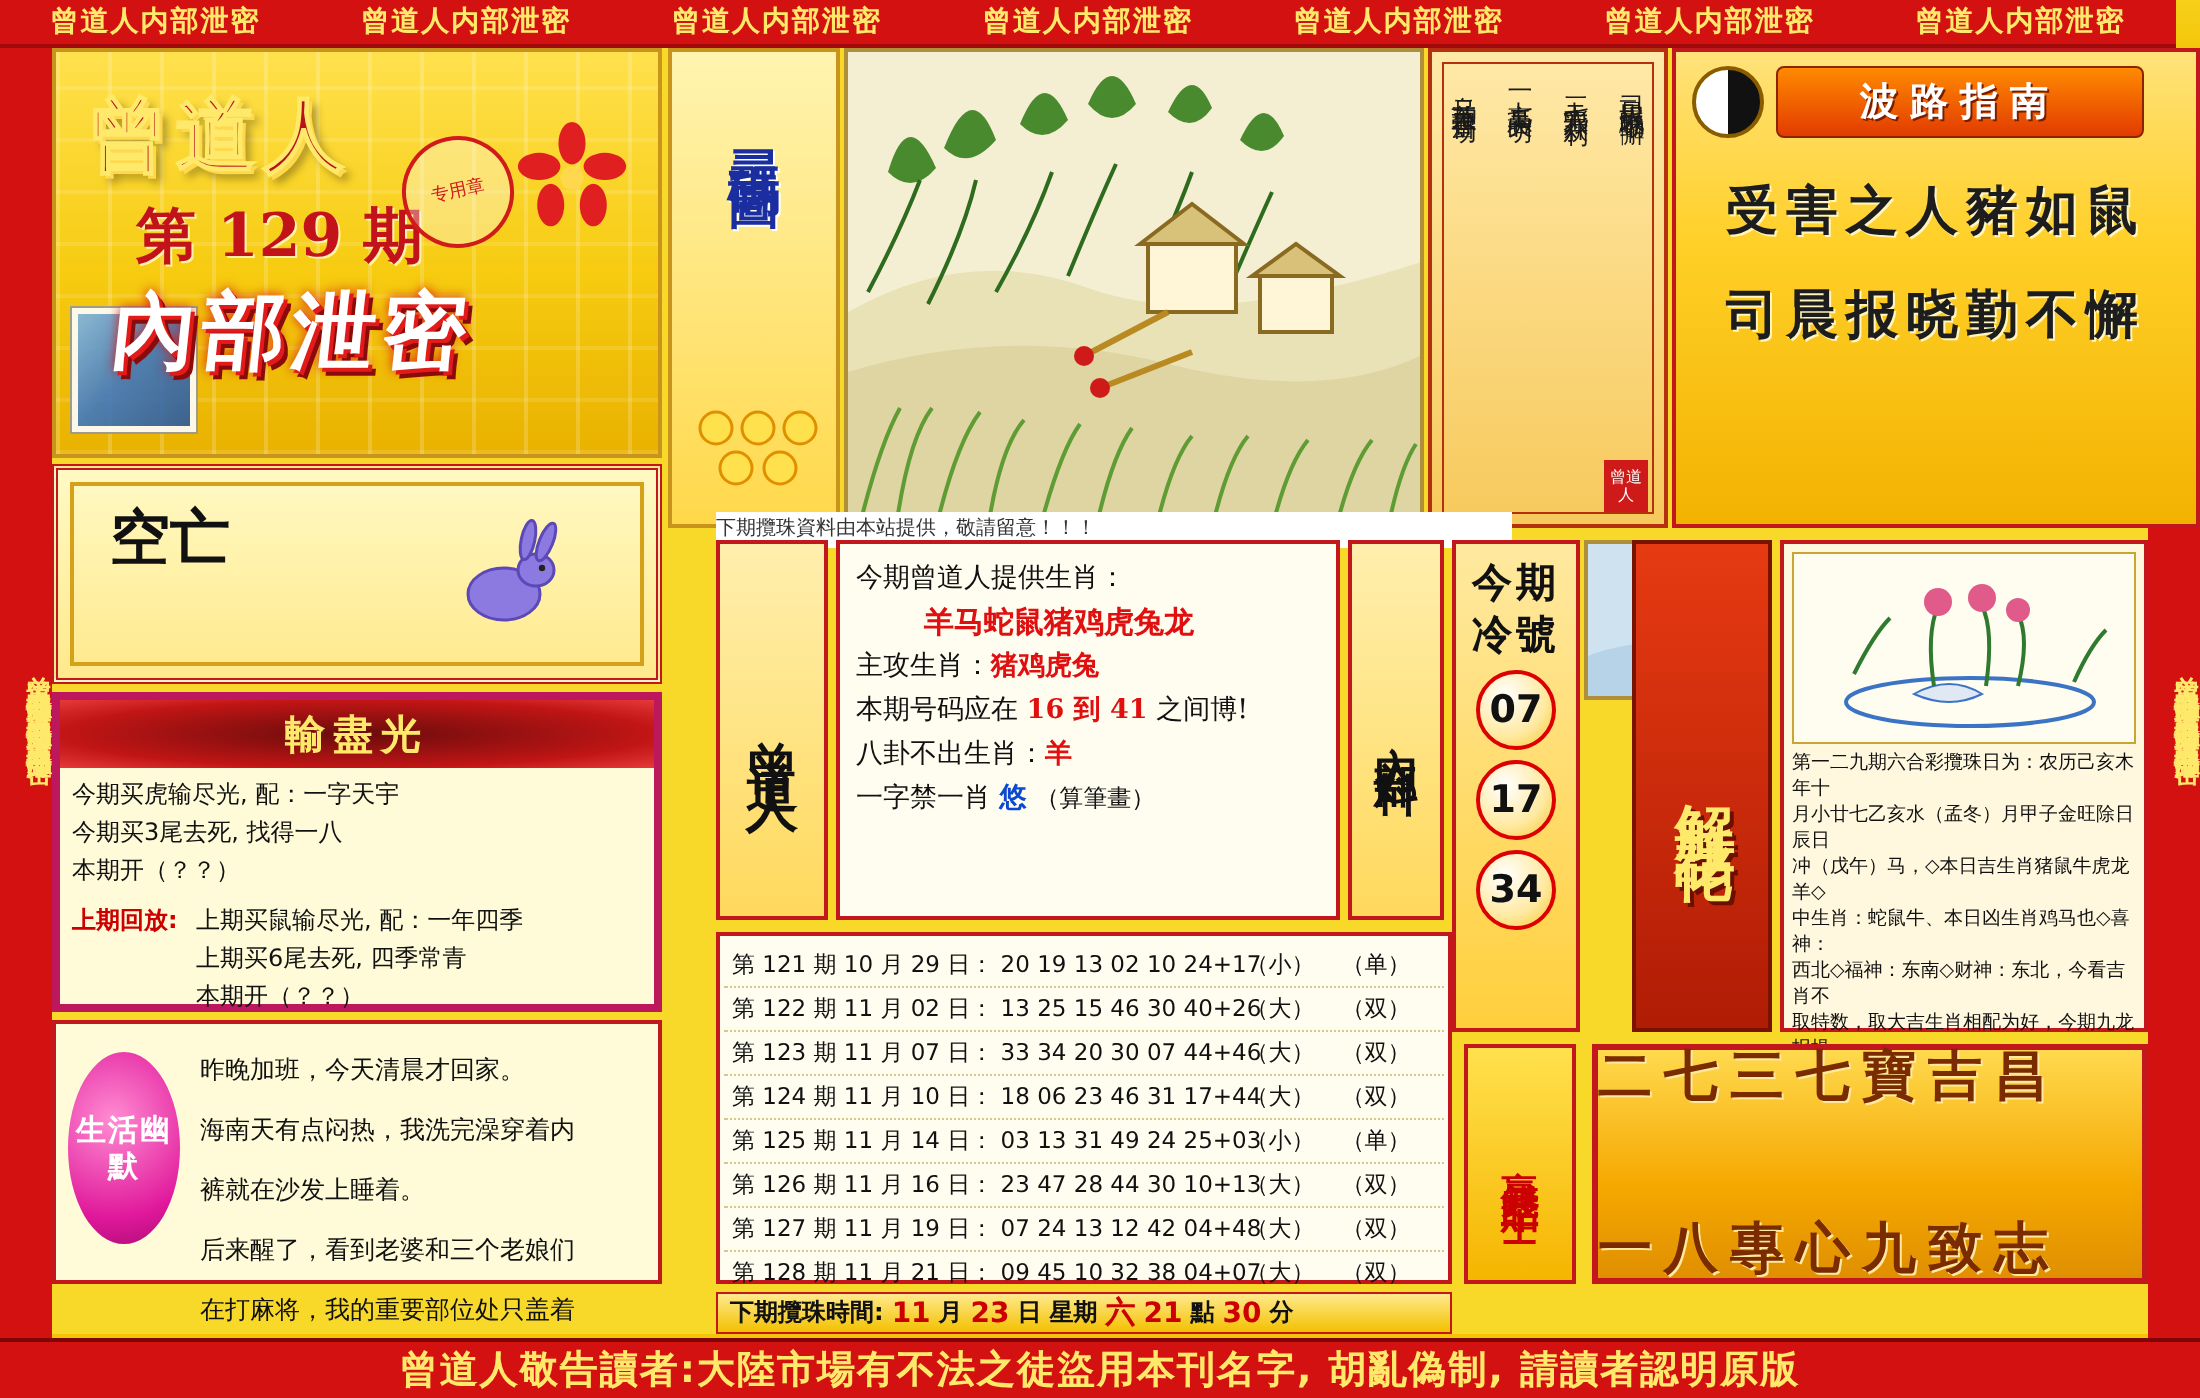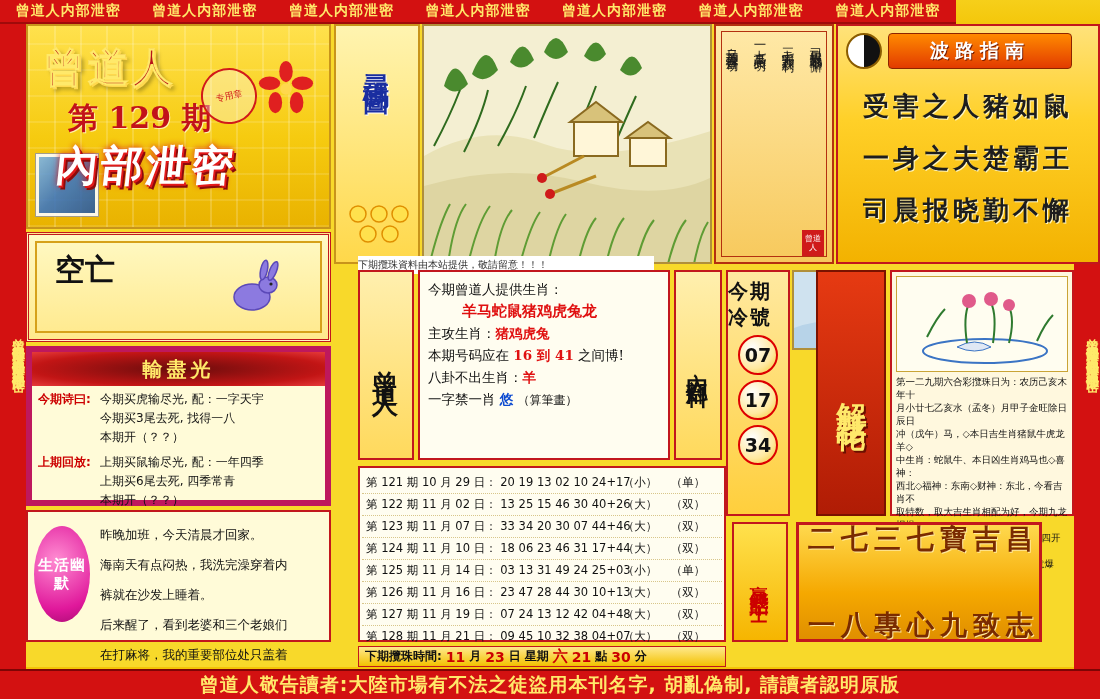--- a/index.html
+++ b/index.html
@@ -11,21 +11,21 @@
     overflow:hidden;
     position:relative;
   }
   .page {
     position:absolute; inset:0;
     background:
       linear-gradient(180deg, #f6cf1a 0%, #f2c100 6%, #f4c408 100%);
   }
   
   .marquee-top {
-    position:absolute; top:0; left:0; width:956px; height:24px;
+    position:absolute; top:0; left:0; width:1088px; height:24px;
     background:#d31111;
     color:#ffe96a;
     font-weight:bold;
     font-size:14px;
     letter-spacing:1px;
     display:flex; align-items:center; justify-content:space-around;
     font-family:"DejaVu Sans", sans-serif;
     border-bottom:2px solid #a00a0a;
     overflow:hidden; white-space:nowrap;
   }
@@ -128,21 +128,21 @@
     font-family:"DejaVu Serif", serif; line-height:34px;
   }
   .rabbit {
     position:absolute; right:46px; top:24px; width:60px; height:56px;
   }
 
   
   .su-box {
     position:absolute; left:0; top:322px; width:305px; height:160px;
     background:#fffbd8;
-    border:6px solid #be185d;
+    border:4px solid #be185d;
   }
   .su-title {
     position:absolute; left:0; top:0; width:100%; height:34px;
     background:radial-gradient(ellipse at center, #6a0c0c 0%, #c21515 70%, #e63a3a 100%);
     color:#ffe96a; font-size:20px; font-weight:bold;
     display:flex; align-items:center; justify-content:center;
     letter-spacing:4px; font-family:"DejaVu Serif", serif;
   }
   .su-body { position:absolute; left:6px; top:38px; right:6px; font-size:12px; color:#111; line-height:19px; }
   .su-row { display:flex; }
@@ -277,21 +277,21 @@
   .nbl span {
     writing-mode:vertical-rl; font-size:22px; font-weight:bold; color:#111;
     letter-spacing:6px; font-family:"DejaVu Serif", serif;
   }
 
   
   .cold {
     position:absolute; left:700px; top:246px; width:64px; height:246px;
     background:linear-gradient(180deg,#ffe9a0,#ffcf3c);
     border:2px solid #c2171d;
-    text-align:left;
+    text-align:center;
   }
   .cold-title {
     margin-top:6px; font-size:20px; font-weight:bold; color:#111;
     line-height:26px; font-family:"DejaVu Serif", serif; letter-spacing:2px;
   }
   .ball {
     width:40px; height:40px; border-radius:50%;
     margin:5px auto 0;
     display:flex; align-items:center; justify-content:center;
     font-size:19px; font-weight:bold; color:#111;
@@ -358,24 +358,24 @@
     border:2px solid #c2171d;
     display:flex; align-items:center; justify-content:center;
   }
   .tips span {
     writing-mode:vertical-rl; font-size:19px; font-weight:bold; color:#c00;
     letter-spacing:6px; font-family:"DejaVu Serif", serif;
   }
 
   
   .gold {
-    position:absolute; left:770px; top:498px; width:246px; height:120px;
+    position:absolute; left:770px; top:498px; width:278px; height:120px;
     background:linear-gradient(180deg,#ffd94e 0%, #f5a800 60%, #e08f00 100%);
     border:3px solid #c2171d;
-    display:flex; flex-direction:column; align-items:flex-end; justify-content:center;gap:40px;
+    display:flex; flex-direction:column; align-items:flex-start; justify-content:center;gap:40px;
   }
   .gold-line {
     font-size:27px; font-weight:bold; color:#7a2b00;
     letter-spacing:6px; line-height:46px;
     font-family:"DejaVu Serif", serif;
     text-shadow:1px 1px 0 #ffe9a0;
   }
 
   
   .countdown {
@@ -384,21 +384,21 @@
     border:1px solid #c2171d;
     display:flex; align-items:center; gap:4px;
     font-size:12px; font-weight:bold; color:#111;
     padding:0 6px; font-family:"DejaVu Sans", sans-serif;
   }
   .cd-num { color:#c00; font-size:14px; }
   .cd-big { color:#c00; font-size:15px; }
 
   
   .strip {
-    position:absolute; left:332px; top:232px; width:296px; height:18px;
+    position:absolute; left:332px; top:232px; width:398px; height:18px;
     background:#fff; color:#333; font-size:10px; line-height:18px;
     overflow:hidden; white-space:nowrap;
   }
 </style>
 </head>
 <body>
 
 <div class="page">
 
   <div class="marquee-top">
@@ -446,21 +446,20 @@
           <ellipse cx="51" cy="12" rx="3.4" ry="10" transform="rotate(22 51 12)"></ellipse>
         </g>
         <circle cx="49" cy="25" r="1.6" fill="#222"></circle>
       </svg>
     </div>
 
     <div class="su-box">
       <div class="su-title">輸盡光</div>
       <div class="su-body">
         <div class="su-row">
-          <div class="su-label">今期诗曰:</div>
           <div class="su-val">今期买虎输尽光,      配：一字天宇
 今期买3尾去死,     找得一八
 本期开（？？）</div>
         </div>
         <div class="su-row" style="margin-top:6px">
           <div class="su-label">上期回放:</div>
           <div class="su-val">上期买鼠输尽光,      配：一年四季
 上期买6尾去死,     四季常青
 本期开（？？）</div>
         </div>
@@ -551,21 +550,20 @@
       <div class="vcard-seal">曾道人</div>
     </div>
 
     <div class="bolu">
       <div class="bolu-head">
         <div class="taiji"></div>
         <div class="bolu-badge">波路指南</div>
       </div>
       <div class="bolu-lines">
         <div class="bolu-line">受害之人豬如鼠</div>
-        <div class="bolu-line">一身之夫楚霸王</div>
         <div class="bolu-line">司晨报晓勤不懈</div>
       </div>
     </div>
 
     <div class="strip">下期攬珠資料由本站提供，敬請留意！！！</div>
 
     <div class="zdr-tab">
       <span>曾道人</span>
     </div>
 

